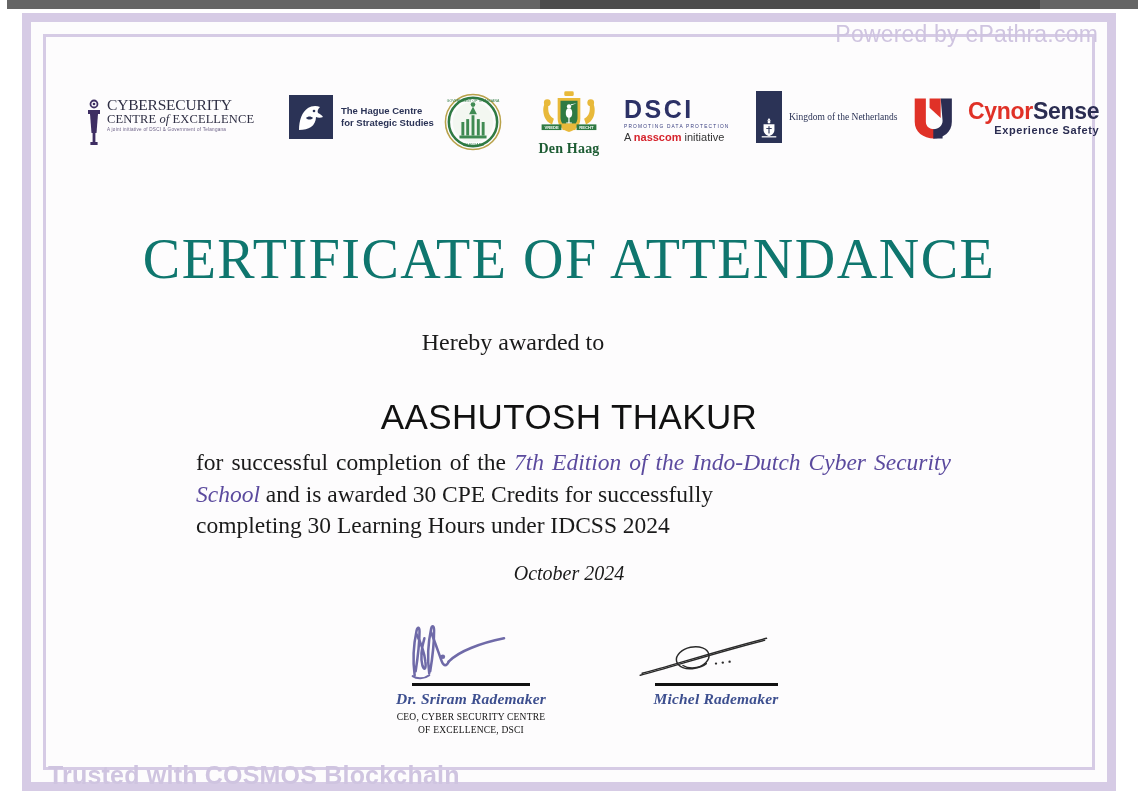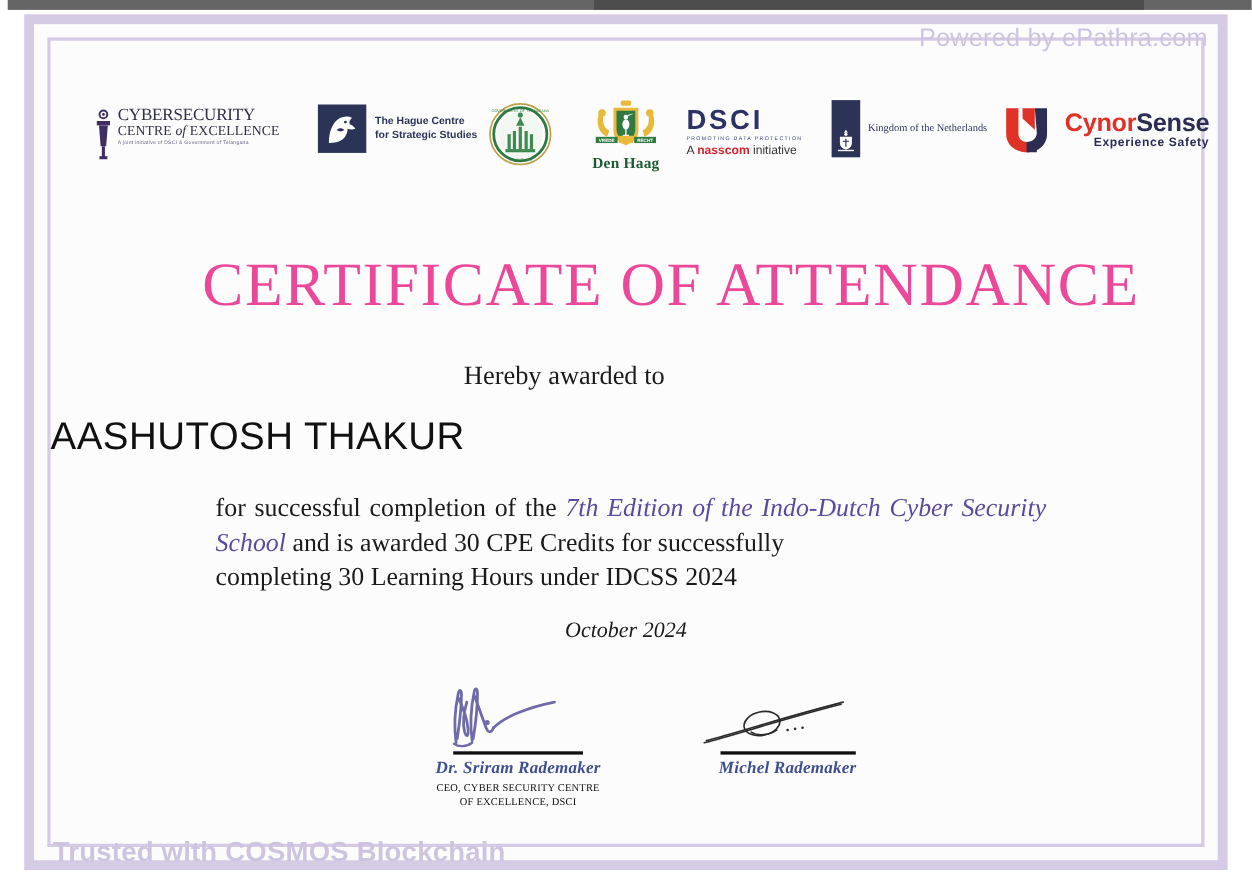--- a/index.html
+++ b/index.html
@@ -213,36 +213,35 @@
     text-align: right; margin-top: 2px;
   }
 
   
   #cert-title {
     position: absolute;
     left: 0; top: 190px; width: 1046px;
     text-align: center;
     font-family: "Liberation Serif", serif;
     font-size: 56px;
-    color: #ec4899;
+    color: #0f766e;
     letter-spacing: 1.5px;
-    margin-left: 41px;
   }
   #awarded-to {
     position: absolute;
     left: 0; top: 292px; width: 934px;
     text-align: center;
     font-family: "Liberation Serif", serif;
     font-size: 24px;
     color: #1a1a1a;
   }
   #recipient-name {
     position: absolute;
-    left: 0; top: 340px; width: 1046px;
-    text-align: left;
+    left: 0; top: 360px; width: 1046px;
+    text-align: center;
     font-family: "Liberation Sans", sans-serif;
     font-size: 35px;
     color: #111;
     letter-spacing: .4px;
   }
   #cert-body {
     position: absolute;
     left: 150px; top: 410px;
     width: 755px;
     text-align: justify;

